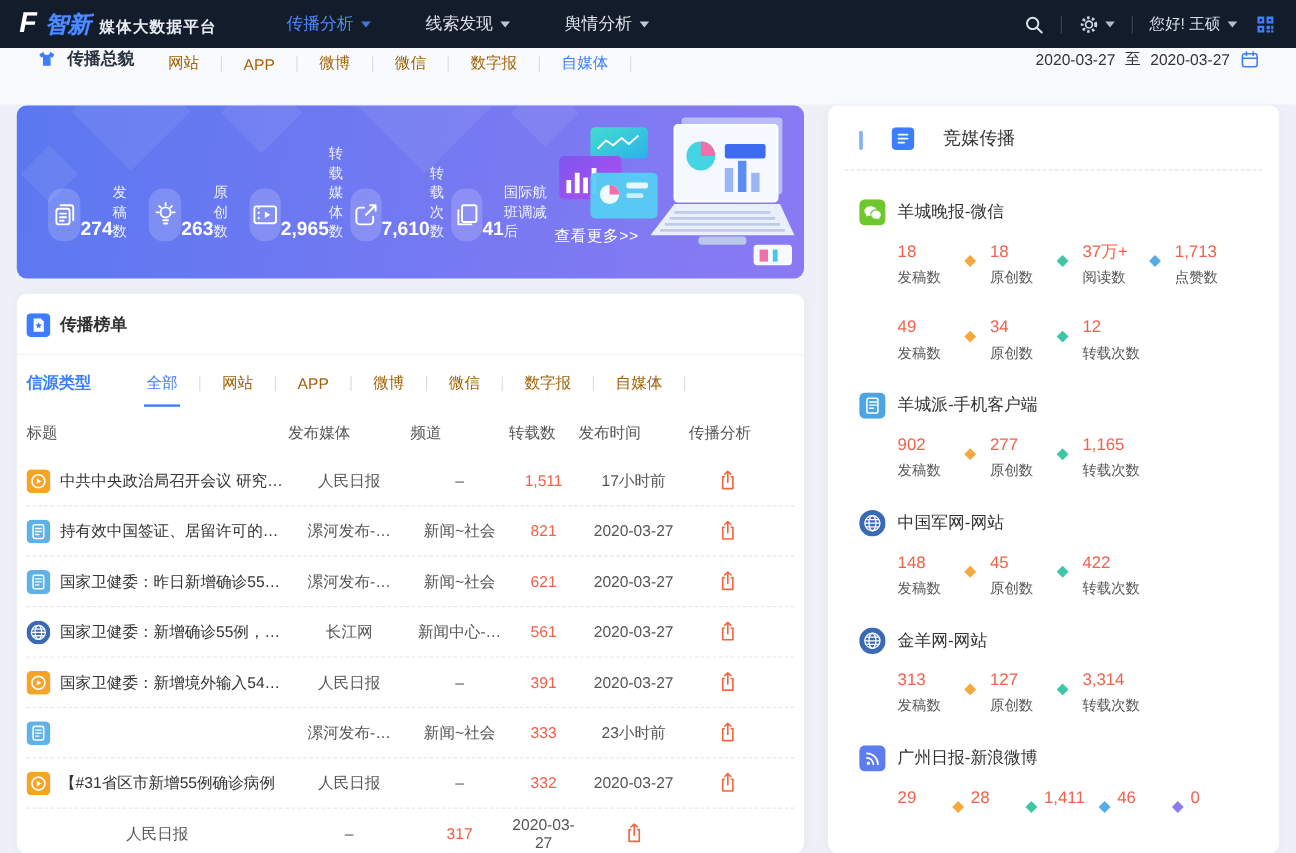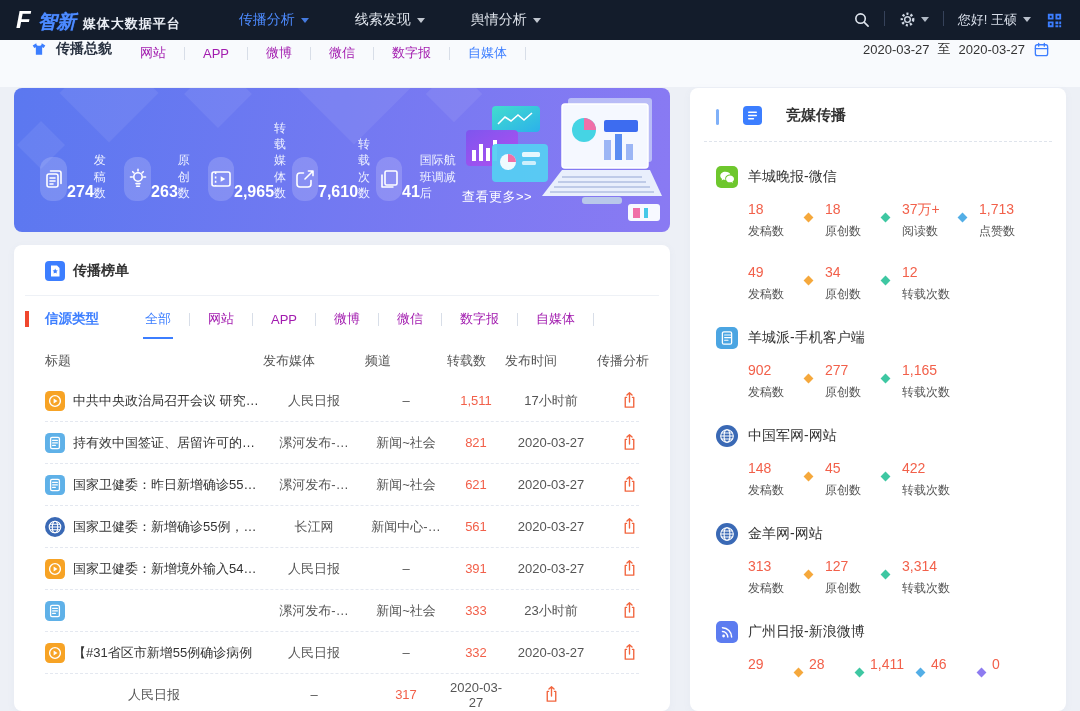--- a/index.html
+++ b/index.html
@@ -13,31 +13,31 @@
   
   .navbar{height:40px;background:var(--navbar-bg);display:flex;align-items:center;padding:0 16px}
   .logo{display:flex;align-items:baseline;gap:7px;cursor:pointer}
   .logo-f{color:#fff;font-size:24px;font-weight:bold;font-style:italic;line-height:40px}
   .logo-brand{color:#4d8bff;font-size:19px;font-weight:bold;font-style:italic;text-shadow:0 0 1px #2a66e0}
   .logo-suffix{color:#e9edf4;font-size:13px;font-weight:bold;letter-spacing:1px}
   .nav-menu{display:flex;gap:46px;margin-left:58px}
   .menu-item{display:flex;align-items:center;gap:6px;font-size:14px;color:#dfe4ec;cursor:pointer}
   .menu-item.active{color:#4d8bff}
   .caret{width:0;height:0;border-left:4px solid transparent;border-right:4px solid transparent;border-top:5px solid currentColor;opacity:.85}
-  .nav-right{margin-left:auto;display:flex;align-items:flex-start;gap:14px}
+  .nav-right{margin-left:auto;display:flex;align-items:center;gap:14px}
   .nav-right .vdiv{width:1px;height:15px;background:#36425a}
   .nav-icon{display:flex;align-items:center;cursor:pointer}
   .greeting{color:#d7dde8;font-size:13px;display:flex;align-items:center;gap:6px;cursor:pointer}
 
   
   .subnav{height:47px;background:#f8fafd;display:flex;align-items:flex-start;padding:0 30px}
   .overview{display:flex;align-items:center;gap:8px;font-size:14px;font-weight:bold;color:#2a3342;cursor:pointer}
   .subtabs{display:flex;align-items:center;margin-left:26px}
   .tab{display:flex;align-items:center;cursor:pointer}
-  .tab-label{font-size:13px;color:#a21caf;position:relative;padding:4px 2px}
+  .tab-label{font-size:13px;color:#a16207;position:relative;padding:4px 2px}
   .tab.active .tab-label{color:var(--accent)}
   .sep{width:1px;height:13px;background:#d8dee8;margin:0 16px;display:inline-block}
   .daterange{margin-left:auto;display:flex;align-items:center;gap:8px;font-size:13px;color:#333}
   .daterange .cal{display:flex;cursor:pointer}
 
   
   .main{display:flex;gap:20px;padding:1px 14px 0}
   .col-left{width:656px}
   .col-right{width:376px}
 
@@ -50,21 +50,21 @@
   .bn-stat.wide{width:90px}
   .bn-icon{width:44px;height:44px;border-radius:12px;background:rgba(255,255,255,.17);display:flex;align-items:center;justify-content:center}
   .bn-icon svg{width:26px;height:26px}
   .bn-value{color:#fff;font-size:16px;font-weight:bold;margin-top:9px}
   .bn-label{color:#eef1ff;font-size:12px;margin-top:6px;max-width:76px;text-align:left;line-height:1.35}
   .bn-more{position:absolute;left:448px;top:100px;color:#fff;font-size:13px;cursor:pointer;letter-spacing:.5px}
   .bn-illu{position:absolute;right:4px;top:4px}
 
   
   .card{background:#fff;border-radius:8px;box-shadow:0 2px 8px rgba(100,120,160,.05)}
-  .rank-card{margin-top:13px;height:466px;padding:16px 31px 0;overflow:hidden}
+  .rank-card{margin-top:13px;height:466px;padding:16px 8px 0;overflow:hidden}
   .card-title{display:flex;align-items:center;gap:8px;font-size:14px;font-weight:bold;color:#333}
   .card-title svg{width:20px;height:20px}
   .rank-divider{border:none;border-top:1px solid #eef1f6;margin:14px -20px 0}
   .filter-row{position:relative;display:flex;align-items:center;height:46px}
   .filter-row::before{content:"";position:absolute;left:-20px;top:15px;width:4px;height:16px;background:var(--marker-red)}
   .filter-label{color:var(--accent);font-size:13.5px;font-weight:bold;margin-right:44px}
   .ftab .tab-label{padding:4px 2px}
   .ftab.active .tab-label{color:var(--accent)}
   .ftab.active .tab-label::after{content:"";position:absolute;left:0;right:0;bottom:-7px;height:2px;background:var(--accent)}
   .t-grid{display:grid;grid-template-columns:218px 102px 82px 58px 92px 64px;align-items:center}
@@ -77,21 +77,21 @@
   .row-icon svg{width:20px;height:20px}
   .t-title{white-space:nowrap;overflow:hidden;text-overflow:ellipsis;color:#333;cursor:pointer}
   .t-cell{text-align:center;color:#555}
   .t-count{color:var(--num)}
   .t-time{color:#555}
   .share-btn{display:inline-flex;cursor:pointer}
   .share-btn svg{width:17px;height:19px}
 
   
   .comp-card{height:623px;padding:18px 26px 0;overflow:hidden}
-  .comp-title{display:flex;align-items:flex-end;gap:24px;font-size:15px;font-weight:bold;color:#333}
+  .comp-title{display:flex;align-items:flex-end;gap:24px;font-size:15px;font-weight:normal;color:#333}
   .comp-title .bar{width:3px;height:16px;border-radius:2px;background:#7fb0f8}
   .comp-title svg{width:19px;height:19px}
   .comp-divider{border:none;border-top:1px dashed #dfe4ec;margin:16px -12px 0}
   .entry{margin-top:24px}
   .entry-head{display:flex;align-items:center;gap:10px}
   .entry-head svg{width:22px;height:22px;flex:none}
   .entry-name{font-size:14px;color:#333;cursor:pointer}
   .entry-stats{display:flex;align-items:flex-start;margin:13px 0 0 32px}
   .stat{display:flex;flex-direction:column;min-width:44px}
   .s-val{color:var(--num);font-size:14px;line-height:16px}

